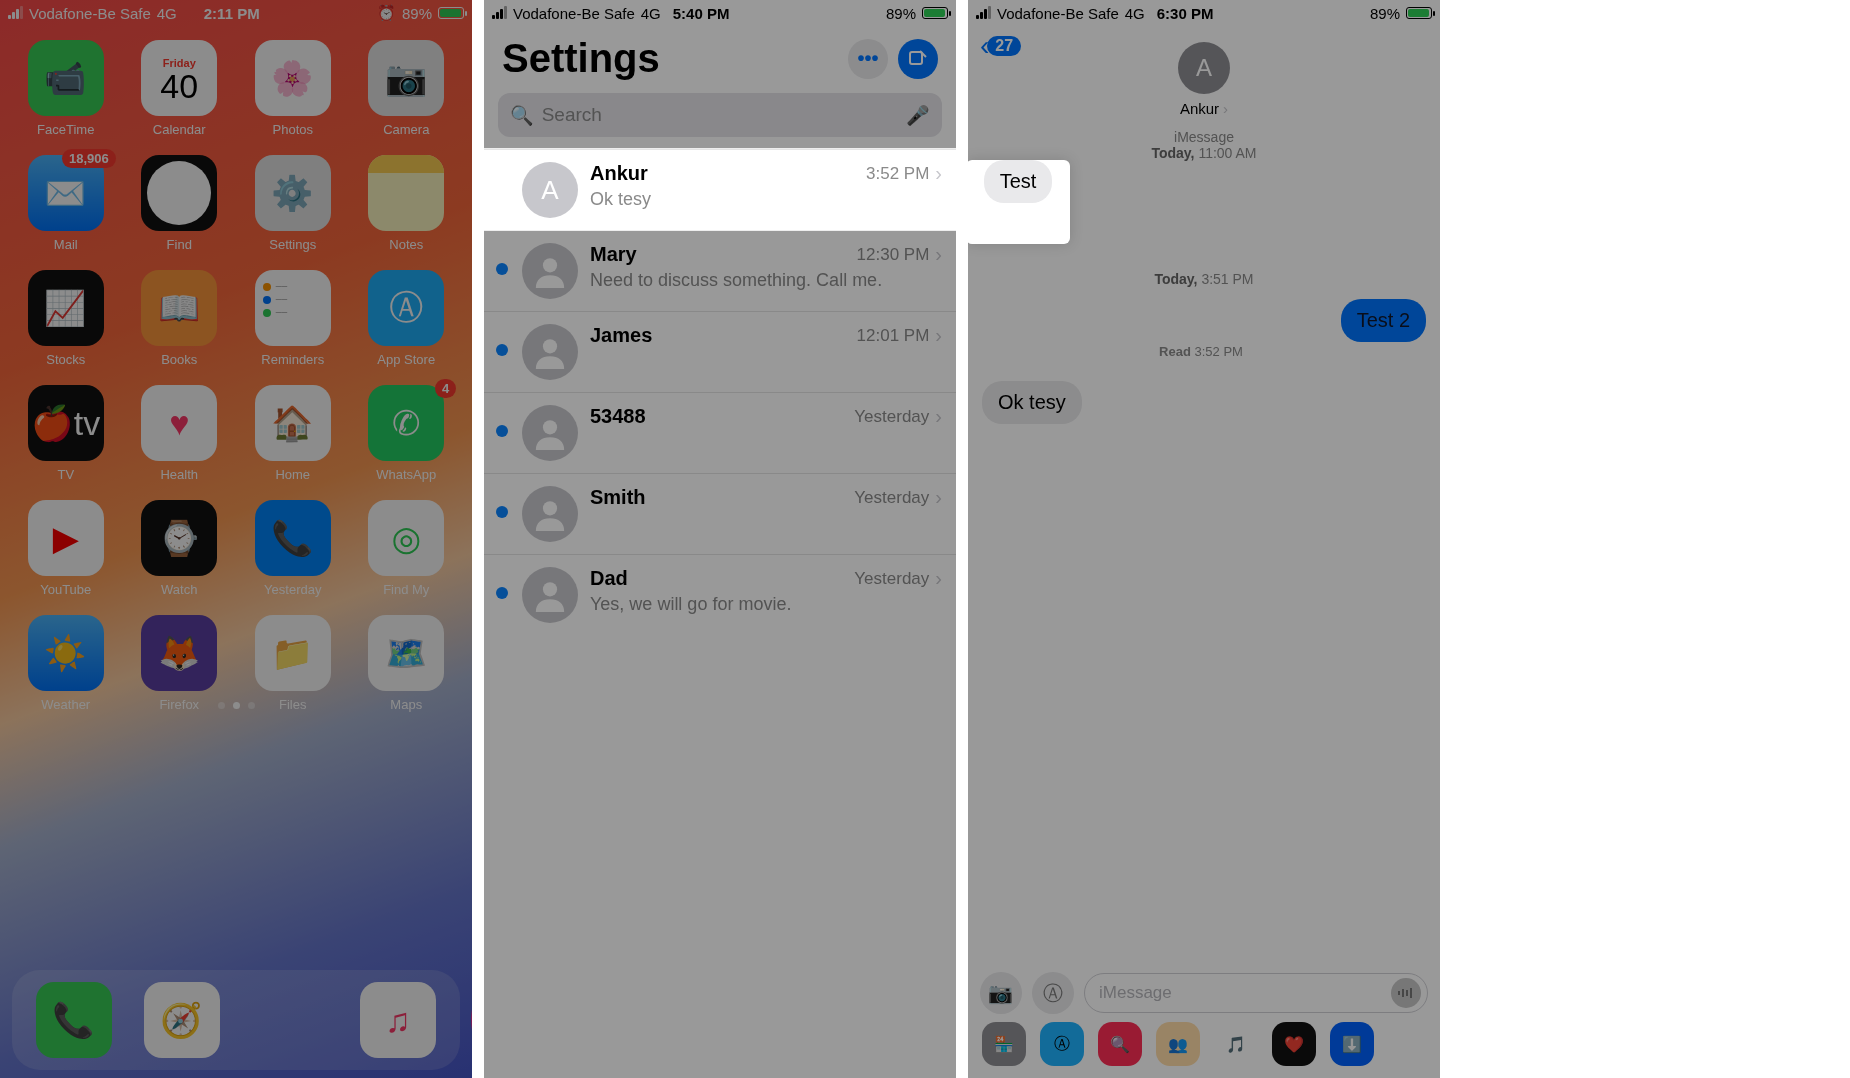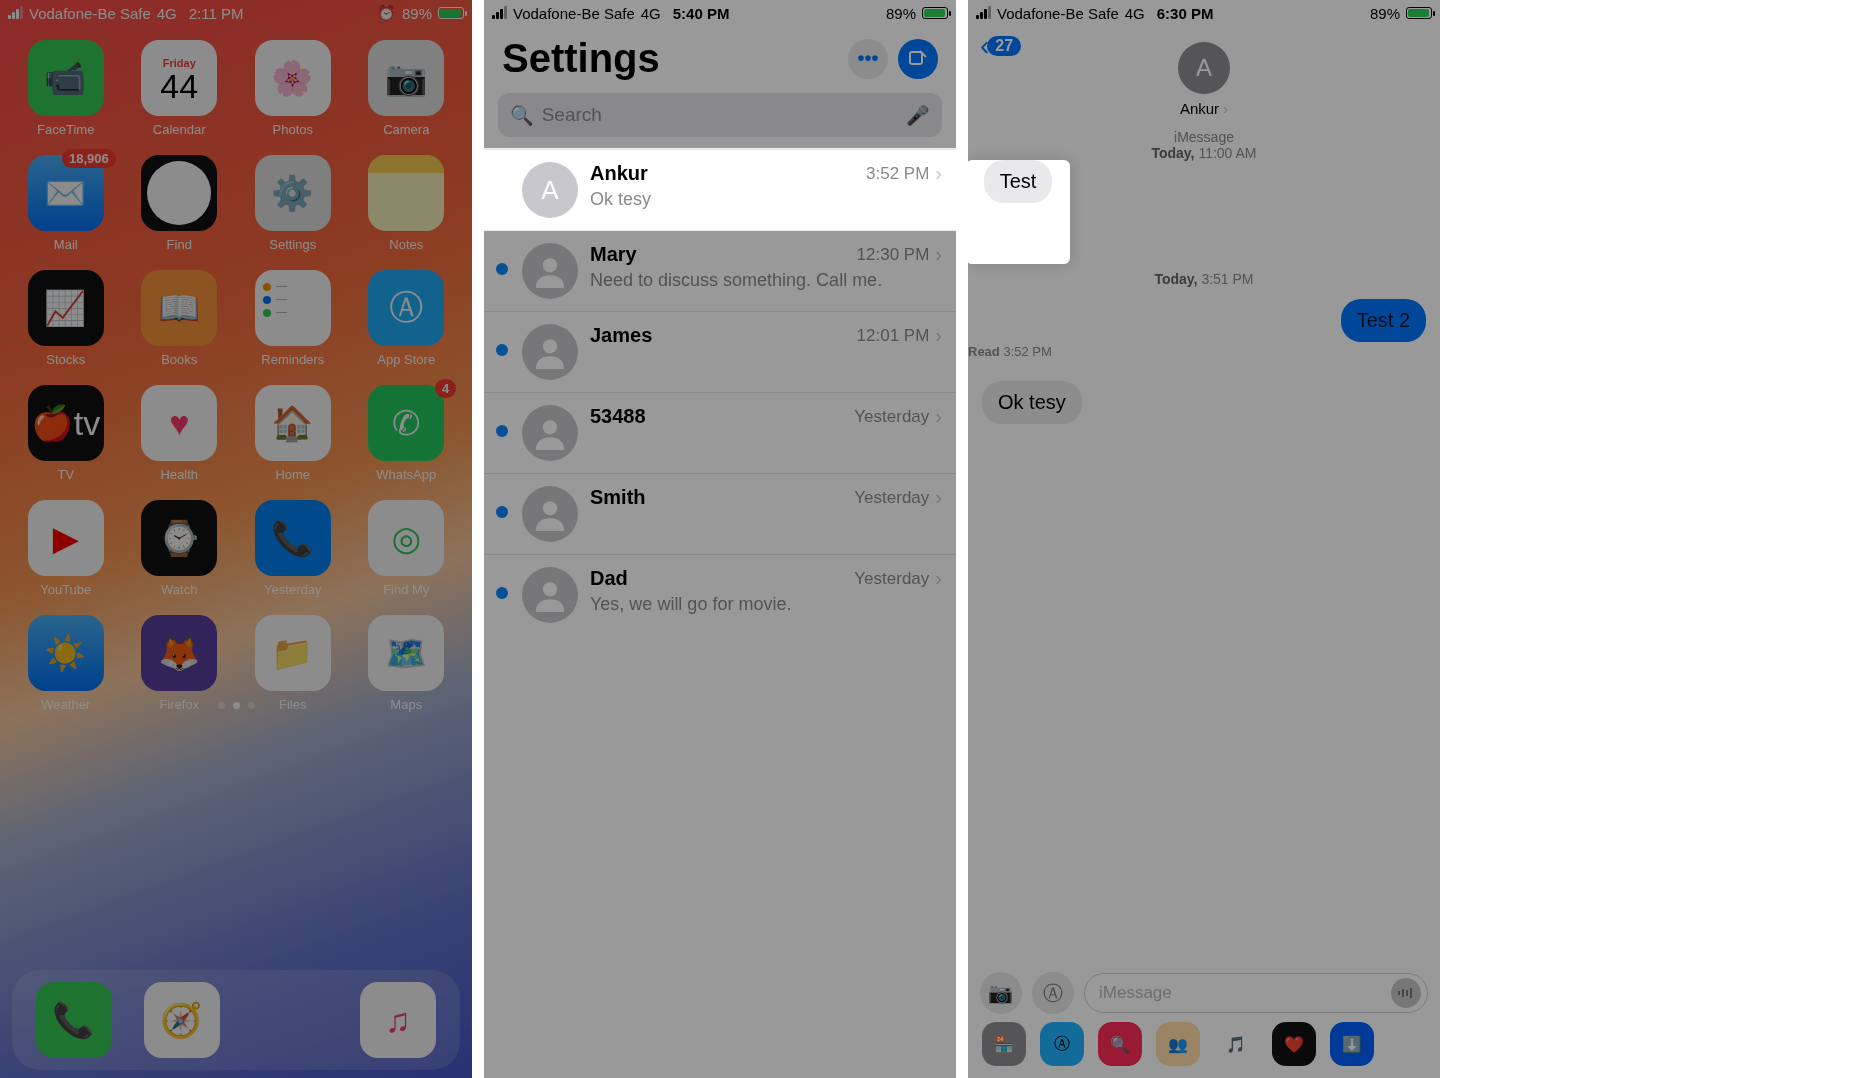--- a/index.html
+++ b/index.html
@@ -91,22 +91,22 @@
   .back { display:flex; align-items:center; color:#0076ff; font-size:18px; font-weight:500;}
   .back-chev { font-size:28px; margin-right:-2px;}
   .back-count { background:#0076ff; color:#fff; border-radius: 12px; padding: 1px 8px; font-size:16px; font-weight:600;}
   .contact-header { text-align:center; margin-top:-24px;}
   .contact-avatar { width:52px; height:52px; border-radius:50%; background:#8e8e93; color:#fff; display:flex; align-items:center; justify-content:center; font-size:24px; margin: 0 auto 6px;}
   .contact-name-row { display:flex; align-items:center; justify-content:center; gap:4px; font-size:15px; margin-bottom:10px;}
   .timestamp { text-align:center; font-size:14px; color:#8a8a8a; margin: 12px 0 8px;}
   .timestamp b { color:#666; font-weight:600;}
   .bubble-left { background:#e9e9eb; color:#000; border-radius:20px; padding:10px 16px; font-size:20px; align-self:flex-start; max-width:80%; margin: 4px 14px; display:inline-block;}
   .bubble-right { background:#0076ff; color:#0f172a; border-radius:20px; padding:10px 16px; font-size:20px; margin: 4px 14px 2px; display:inline-block; float:right;}
-  .read-status { text-align:left; font-size:13px; color:#8a8a8a; clear:both; margin-right:6px;}
-  .test-highlight { position:absolute; top:160px; left:-2px; width:104px; height:104px; background:#fff; z-index:2; display:flex; align-items:center; justify-content:center; border-radius:6px; box-shadow:0 0 14px rgba(0,0,0,0.15);}
+  .read-status { text-align:center; font-size:13px; color:#8a8a8a; clear:both; margin-right:6px;}
+  .test-highlight { position:absolute; top:160px; left:-2px; width:104px; height:84px; background:#fff; z-index:2; display:flex; align-items:center; justify-content:center; border-radius:6px; box-shadow:0 0 14px rgba(0,0,0,0.15);}
   .test-highlight .bubble-left { margin:0;}
   .input-bar { position:absolute; left:0; right:0; bottom:56px; display:flex; align-items:center; gap:10px; padding: 8px 12px; background:#fff;}
   .ibtn { width:42px; height:42px; border-radius:50%; background:#e9e9eb; display:flex; align-items:center; justify-content:center; font-size:20px; color:#7a7a7a;}
   .text-input { flex:1; height:40px; border:1px solid #d1d1d6; border-radius:20px; display:flex; align-items:center; padding:0 6px 0 14px; color:#b6b6bb; font-size:17px;}
   .siri-btn { width:30px; height:30px; border-radius:50%; background:#c6c6c6; margin-left:auto; display:flex;align-items:center;justify-content:center;}
   .app-strip { position:absolute; left:0; right:0; bottom:8px; display:flex; gap:14px; padding: 4px 14px;}
   .strip-icon { width:44px; height:44px; border-radius:14px; display:flex; align-items:center; justify-content:center;}
   .convmsgs { padding-top:0;}
   .row-right { text-align:right; overflow:hidden; }
 </style>
@@ -117,40 +117,40 @@
   <div class="status-bar sb-white">
     <div class="status-left">
       <div class="signal">
           <span class="b1"></span>
           <span class="b2"></span>
           <span class="b3"></span>
           <span class="b4"></span>
         </div>
       <span>Vodafone-Be Safe</span>
       <span>4G</span>
-      <span style="font-weight:400;margin-left:6px">2:11 PM</span>
+      <span style="font-weight:700;margin-left:21px">2:11 PM</span>
     </div>
     <div class="status-right">
       <span>⏰</span>
       <span>89%</span>
       <div class="battery">
           <div class="battery-fill"></div>
         </div>
     </div>
   </div>
 
   <div class="grid" id="home-grid">
       <div class="cell">
         <div class="app-icon ic-facetime">📹</div>
         <div class="app-label">FaceTime</div>
       </div>
       <div class="cell">
         <div class="app-icon ic-calendar">
           <div class="cal-week">Friday</div>
-          <div class="cal-day">44</div>
+          <div class="cal-day">40</div>
         </div>
         <div class="app-label">Calendar</div>
       </div>
       <div class="cell">
         <div class="app-icon ic-photos">🌸</div>
         <div class="app-label">Photos</div>
       </div>
       <div class="cell">
         <div class="app-icon ic-camera">📷</div>
         <div class="app-label">Camera</div>

